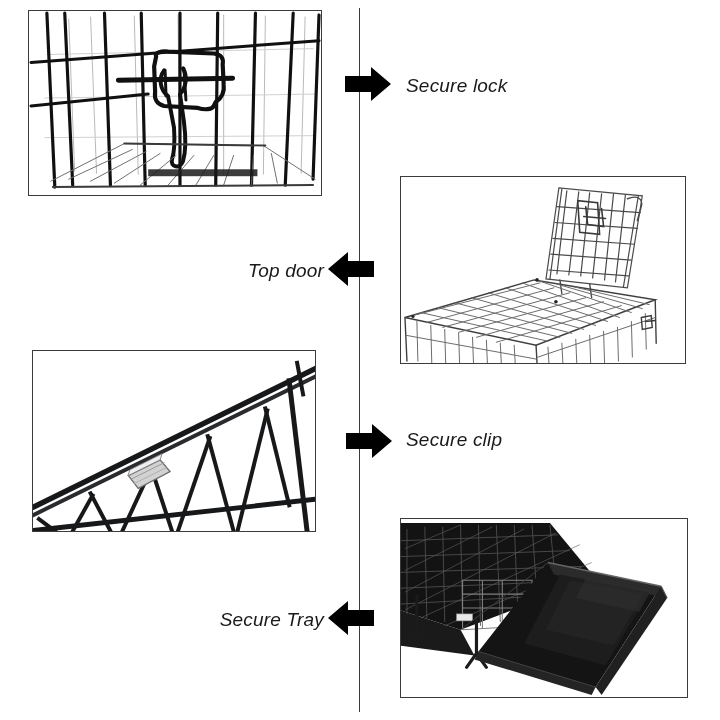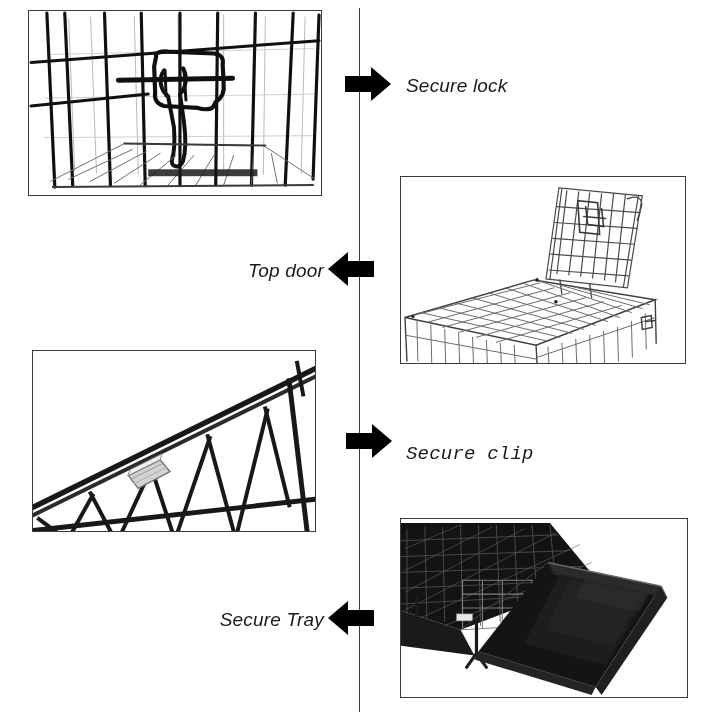--- a/index.html
+++ b/index.html
@@ -51,21 +51,21 @@
     color: #1a1a1a;
     white-space: nowrap;
     letter-spacing: 0.2px;
     line-height: 1;
   }
   .label.right-side { text-align: left; }
   .label.left-side  { text-align: right; }
 
   #lbl-secure-lock { left: 406px; top: 76px; }
   #lbl-top-door    { right: 396px; top: 261px; }
-  #lbl-secure-clip { left: 406px; top: 445px; font-family: Liberation Mono, monospace; }
+  #lbl-secure-clip { left: 406px; top: 430px; }
   #lbl-bottom-tray { right: 396px; top: 610px; }
 </style>
 </head>
 <body>
 
 <div id="page">
 
   <div class="divider"></div>
 
   <div class="panel" id="panel-secure-lock" style="left:28px; top:10px; width:294px; height:186px;">

